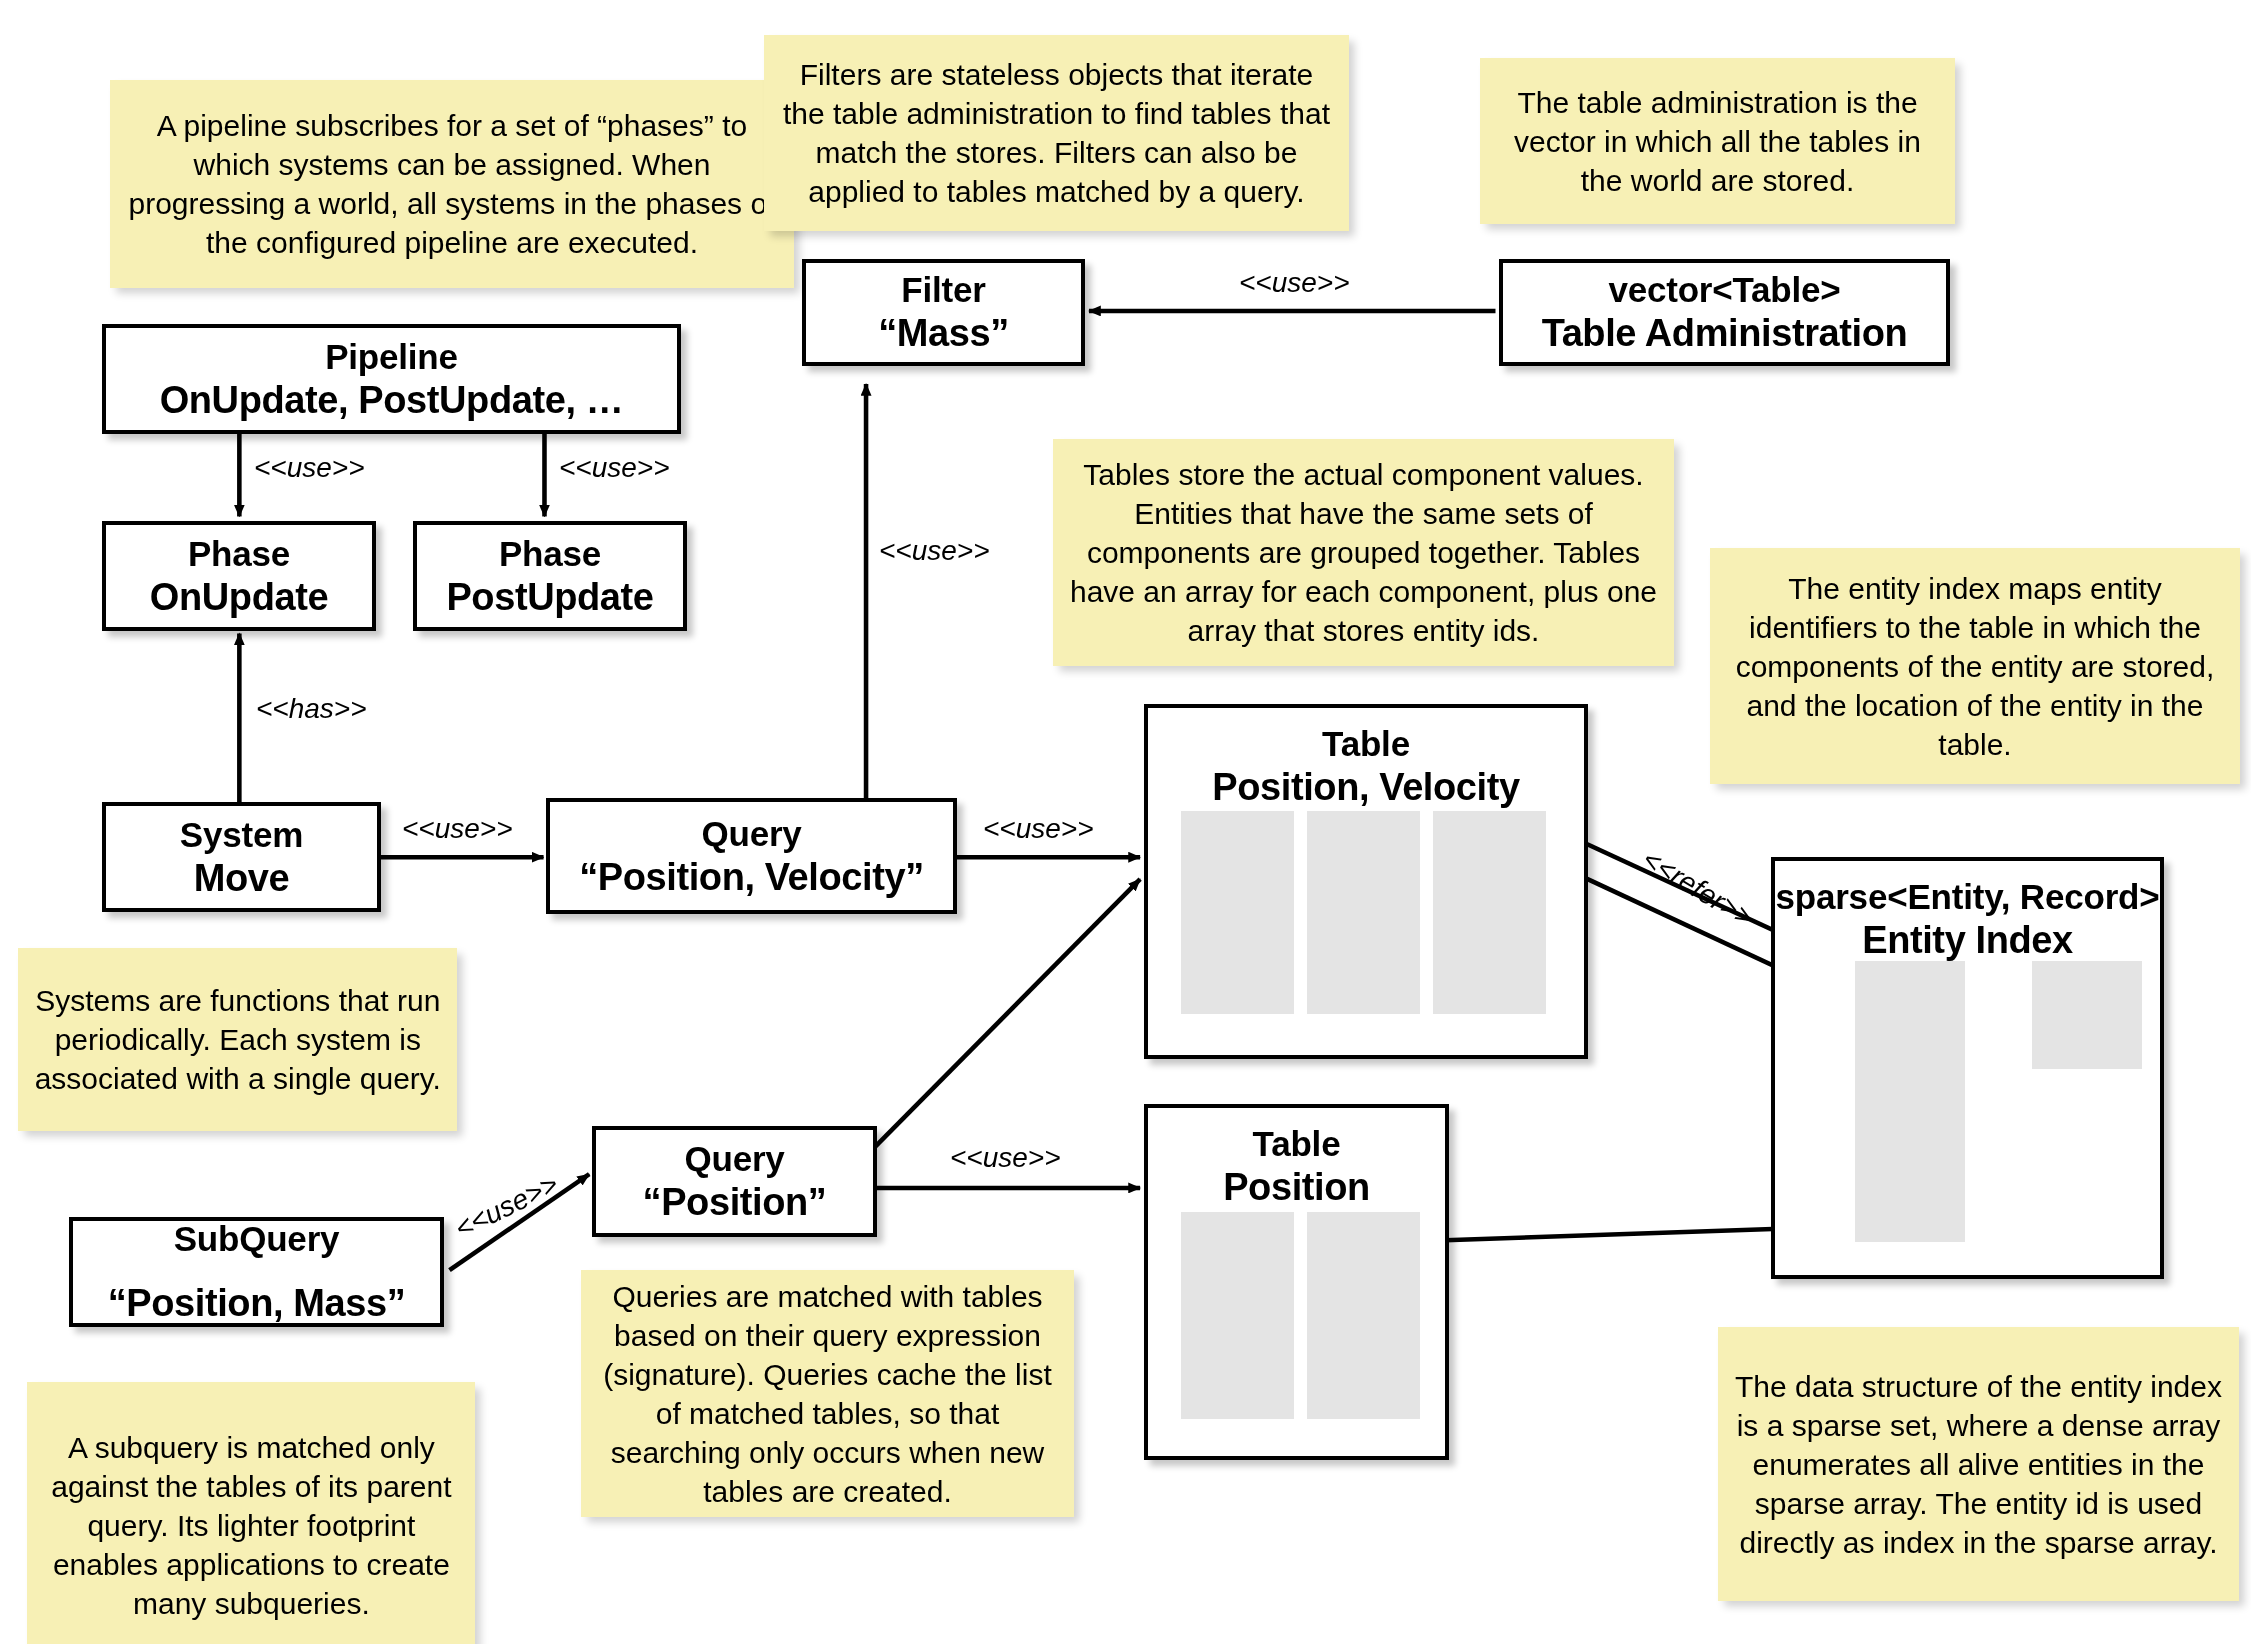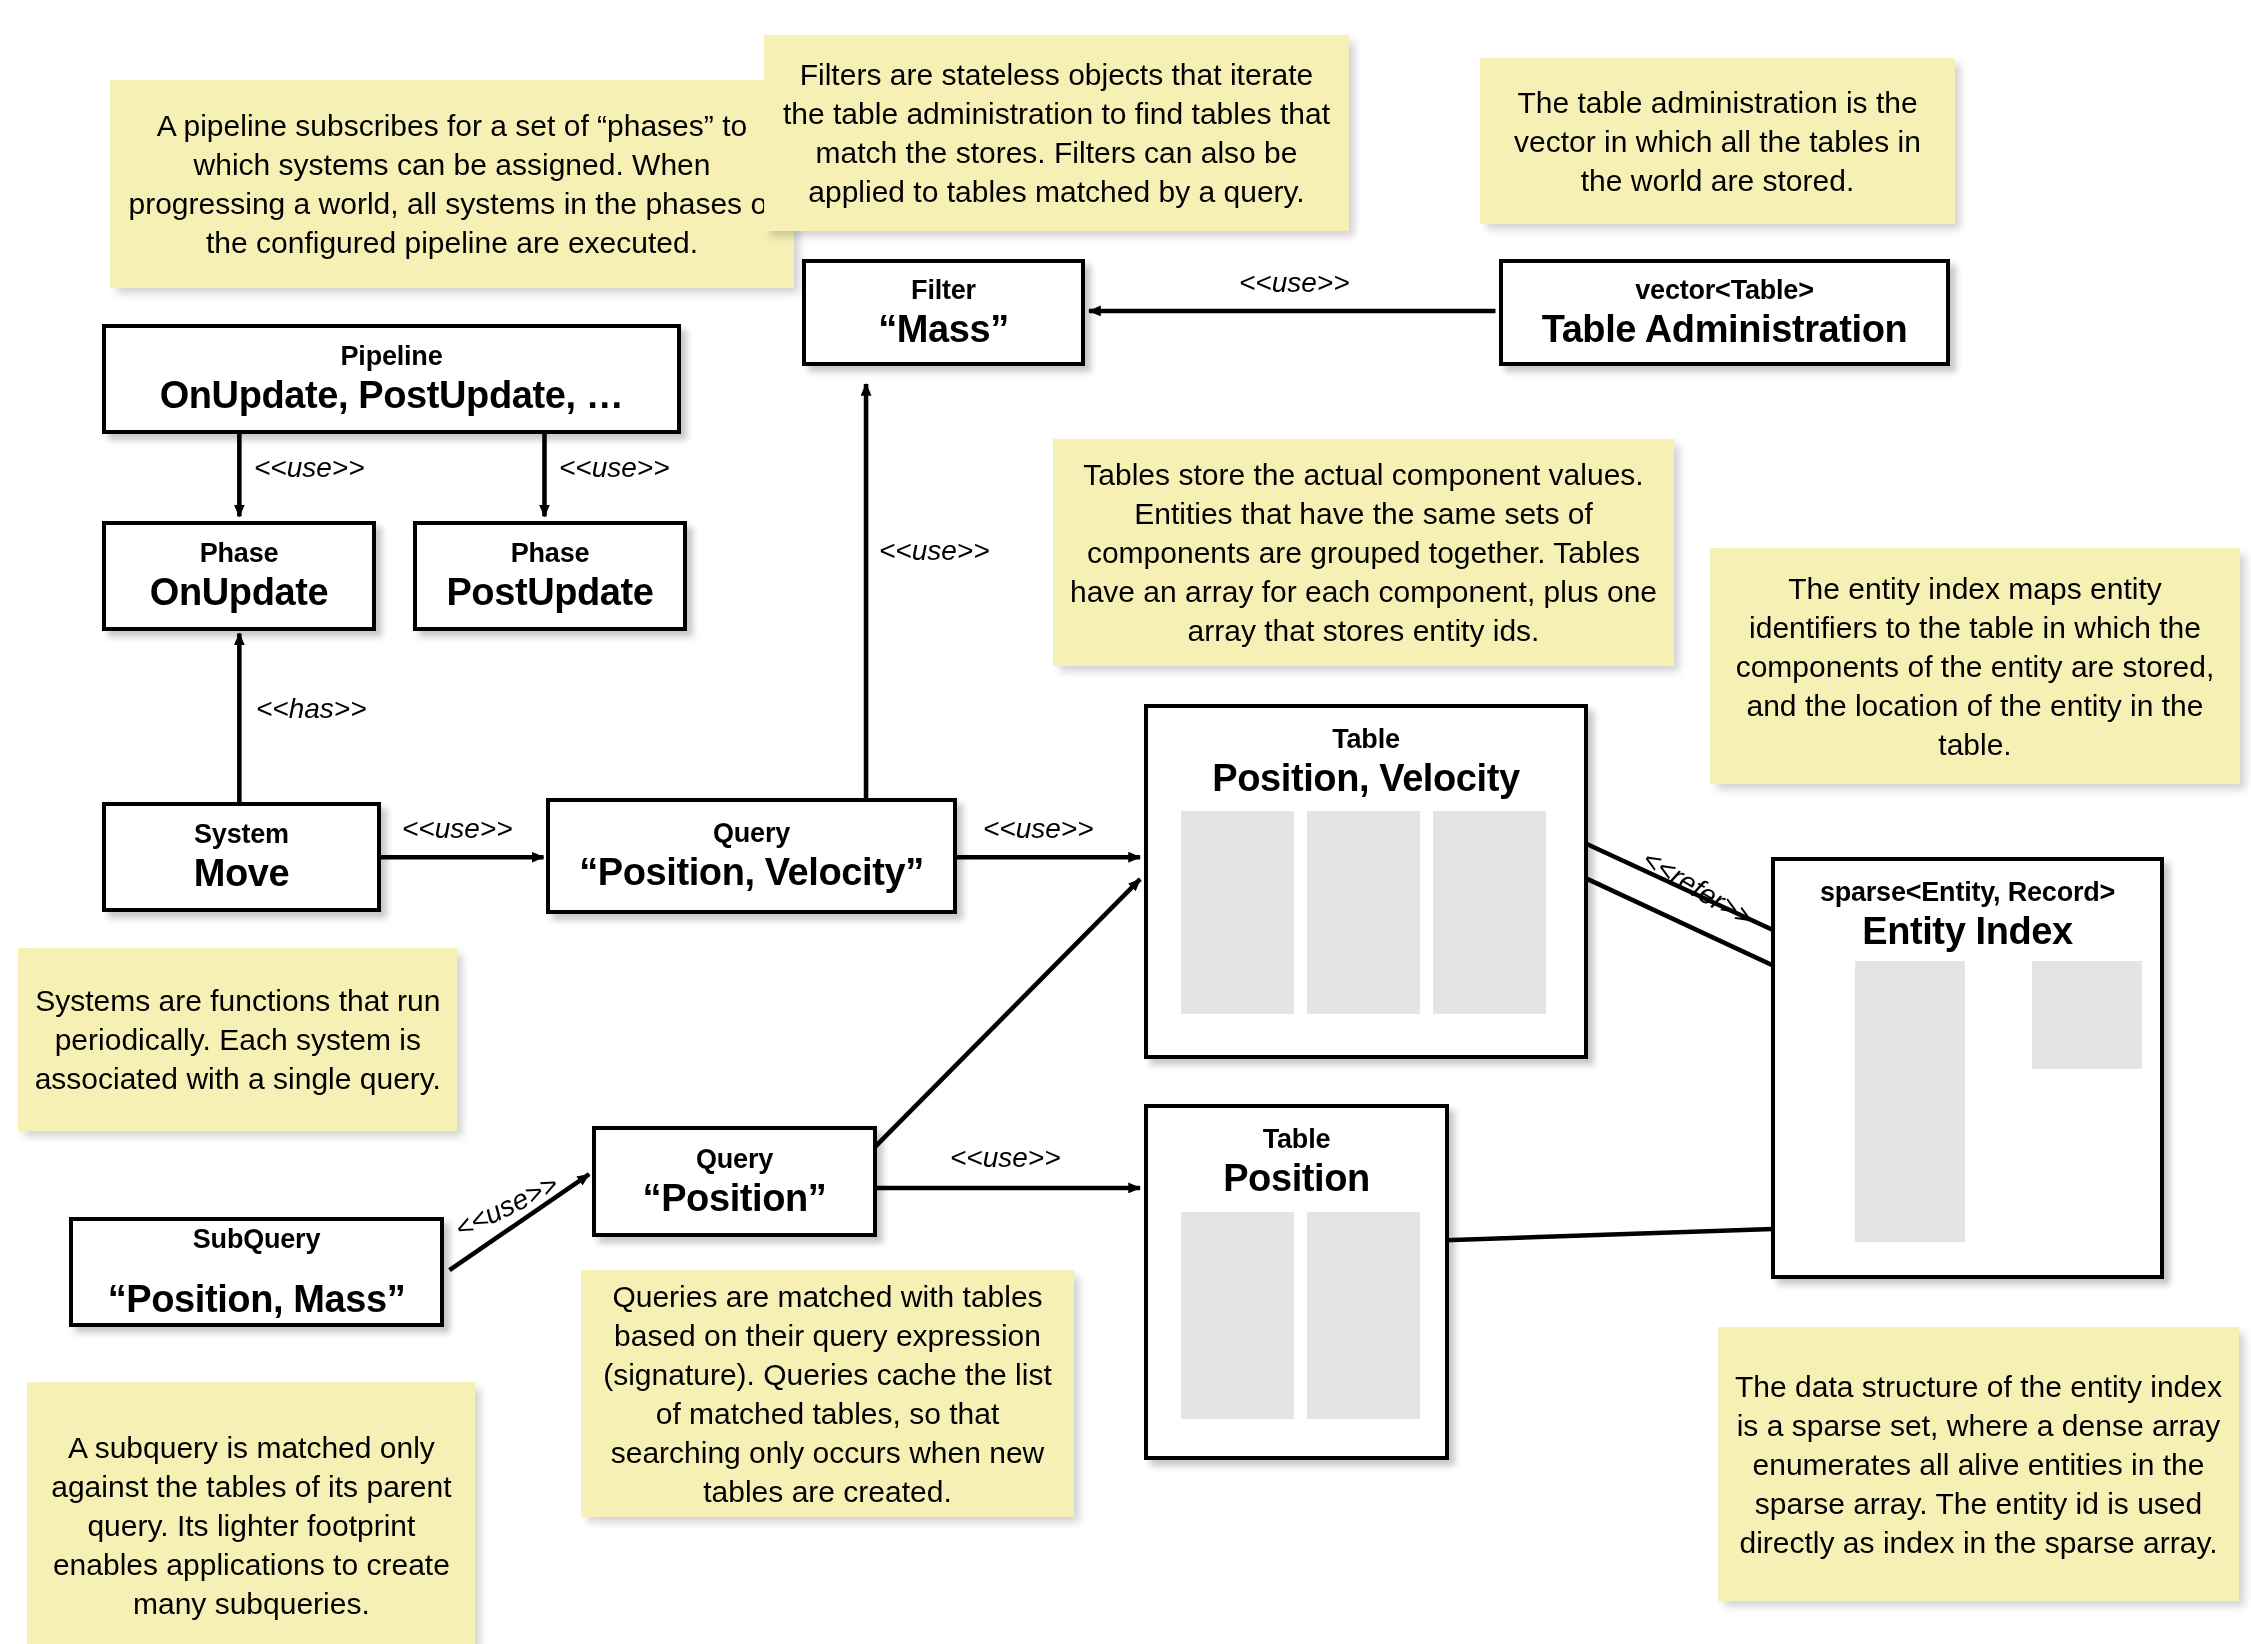--- a/index.html
+++ b/index.html
@@ -22,21 +22,21 @@
     box-sizing:border-box;
     box-shadow:6.4px 6.4px 6.4px rgba(0,0,0,0.22);
     display:flex;
     flex-direction:column;
     align-items:center;
     justify-content:center;
     text-align:center;
     z-index:5;
   }
   .box .stereo{
-    font-size:27px;
+    font-size:35px;
     font-weight:700;
     color:#000;
     line-height:1.15;
     letter-spacing:-0.2px;
   }
   .box .title{
     font-size:38px;
     font-weight:700;
     color:#000;
     line-height:1.12;

